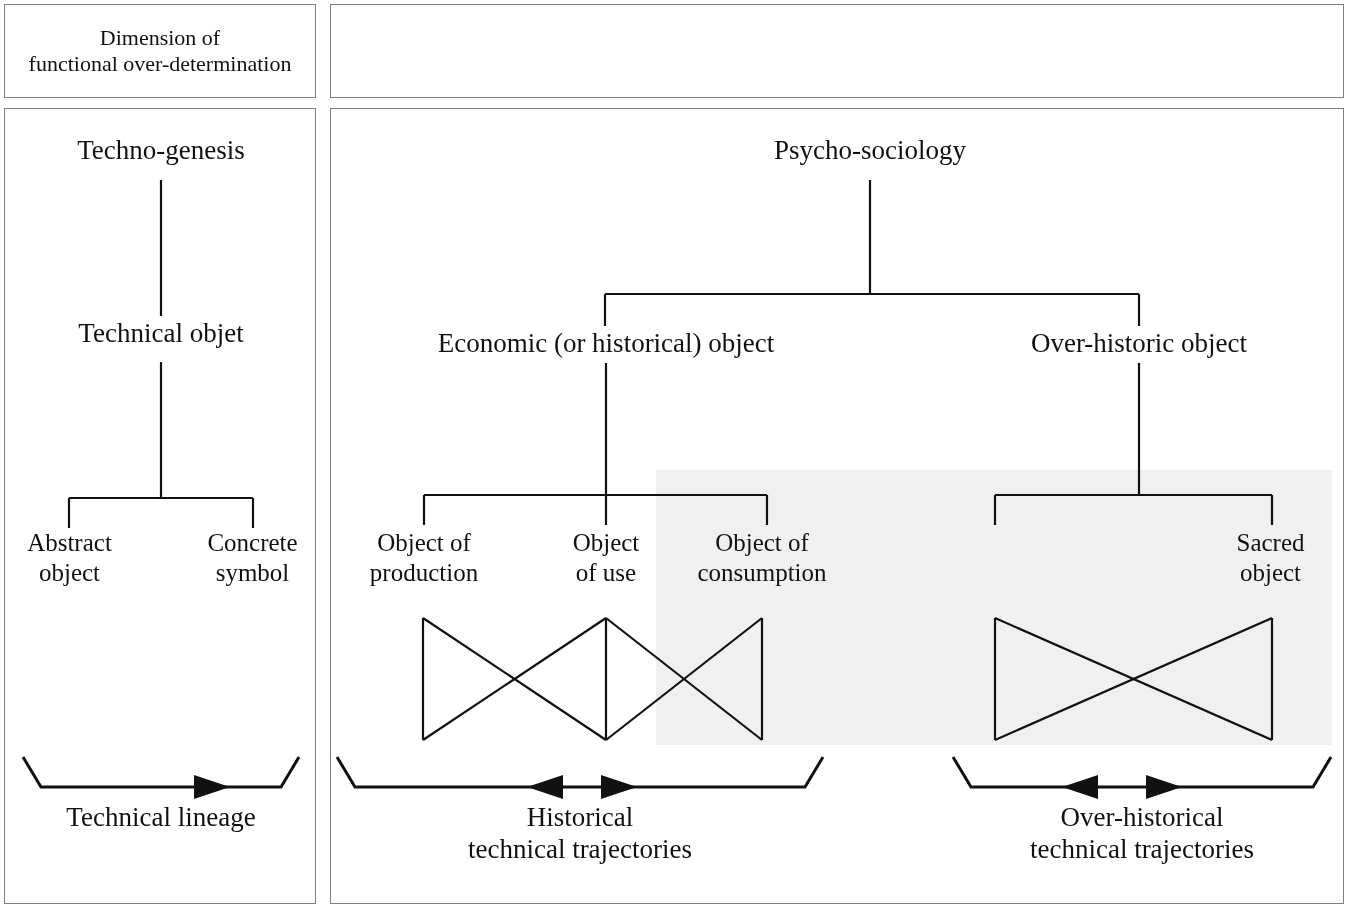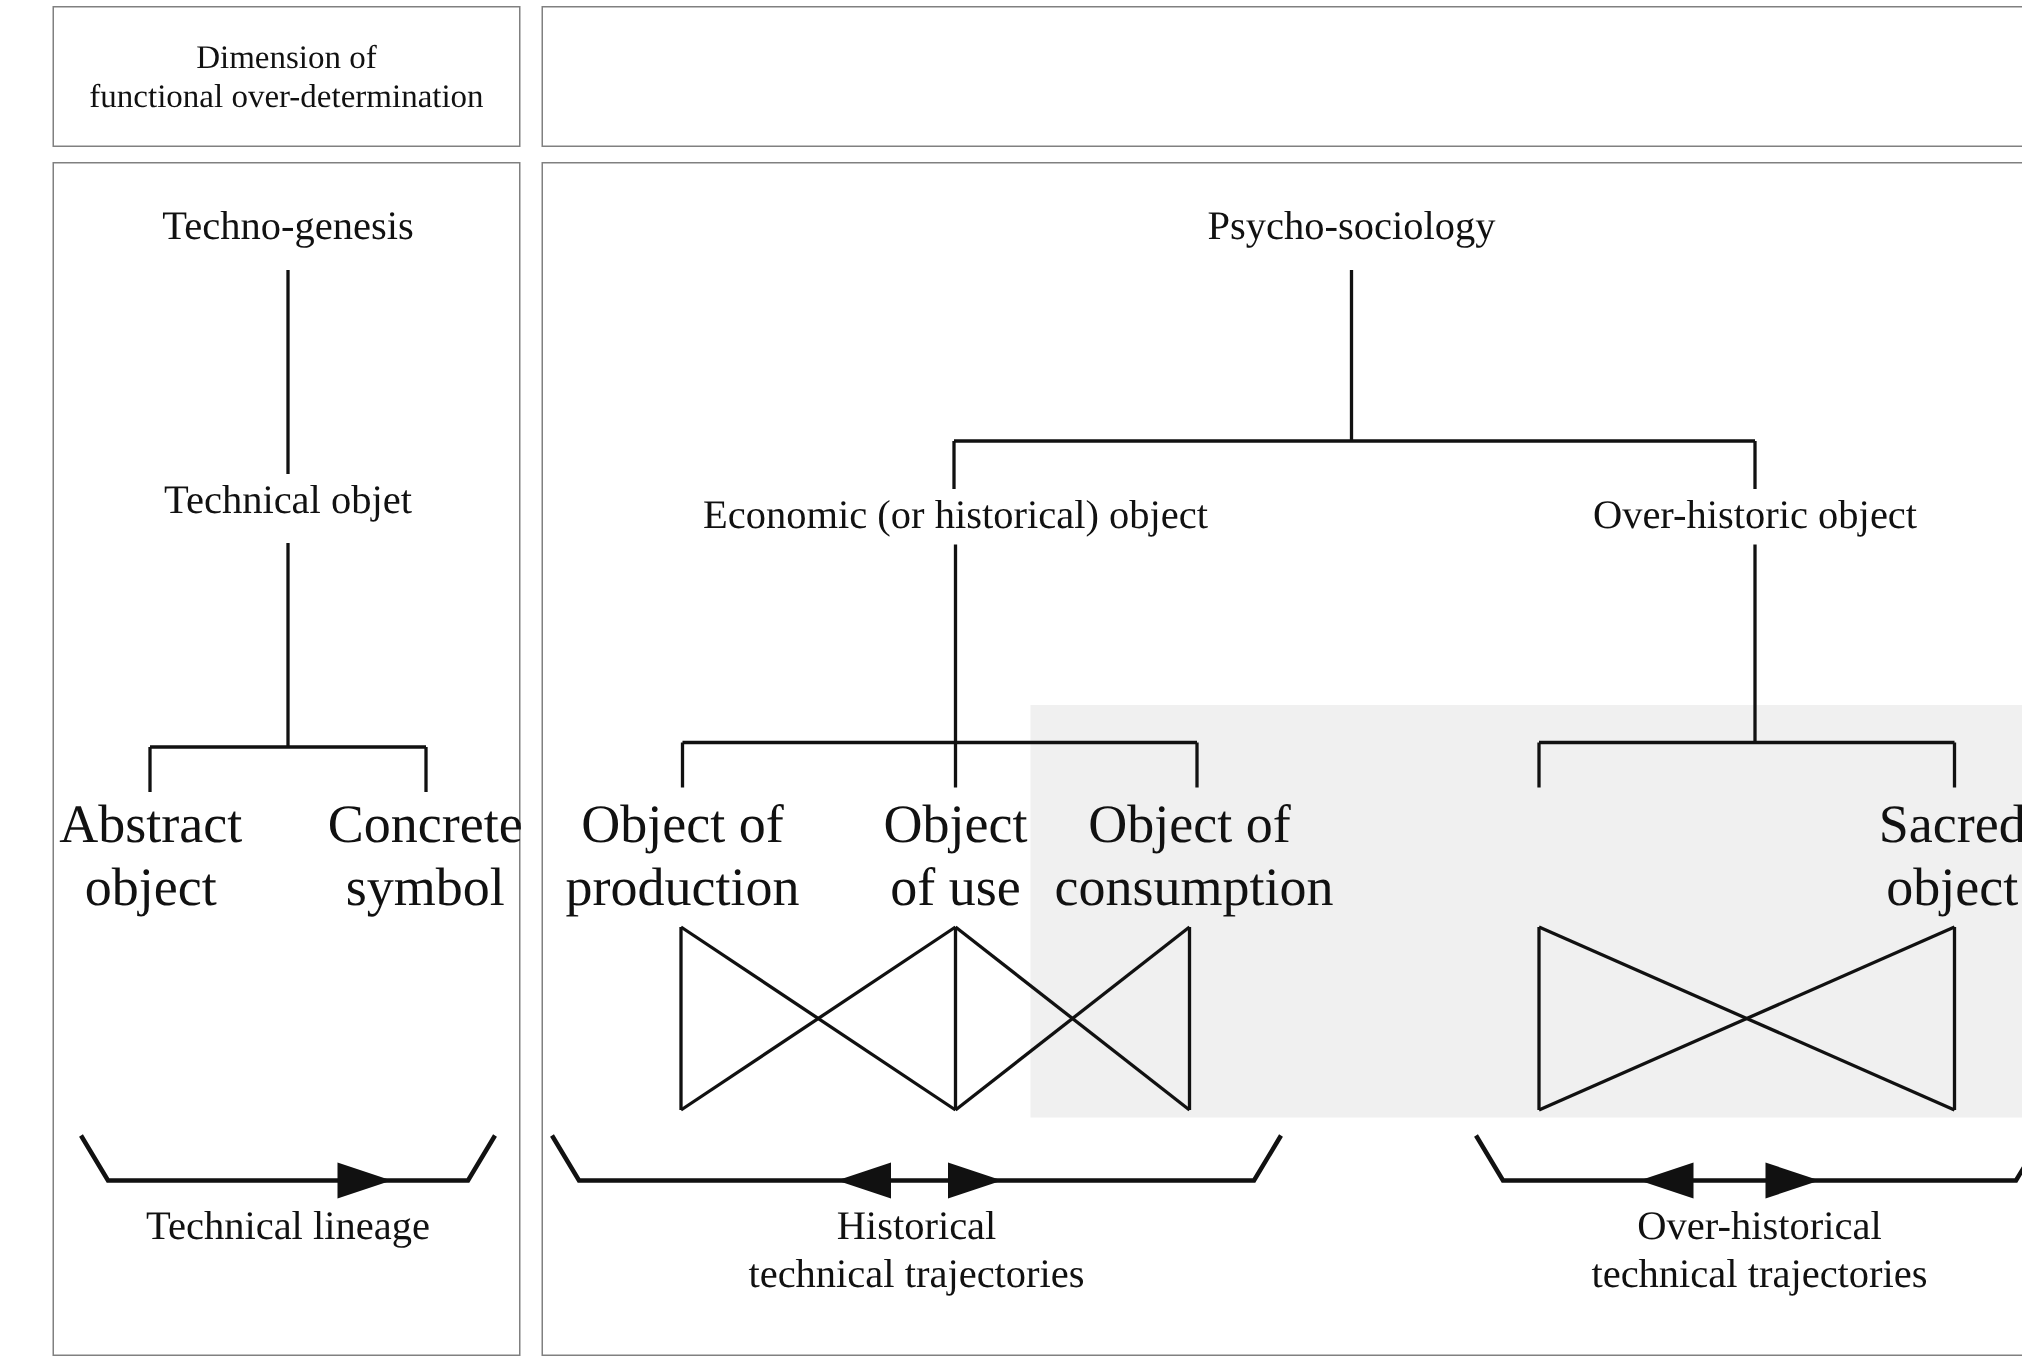--- a/index.html
+++ b/index.html
@@ -1,29 +1,29 @@
 <!DOCTYPE html>
 <html><head>
 <meta charset="utf-8">
 <style>
   html,body{margin:0;padding:0;background:#ffffff;}
   body{width:1348px;height:908px;overflow:hidden;
        font-family:"Liberation Serif","DejaVu Serif",serif;color:#111;}
-  #root{position:relative;width:1084px;height:908px;margin-left:31px;}
+  #root{position:relative;width:1084px;height:908px;}
   svg.layer{position:absolute;left:0;top:0;width:1348px;height:908px;}
   .panel{position:absolute;box-sizing:border-box;border:1.6px solid #808080;background:transparent;}
   .hdr-left{left:4px;top:4px;width:312px;height:94px;}
   .hdr-right{left:330px;top:4px;width:1014px;height:94px;}
   .body-left{left:4px;top:108px;width:312px;height:796px;}
   .body-right{left:330px;top:108px;width:1014px;height:796px;}
   .tx{position:absolute;text-align:center;line-height:1.18;
       white-space:pre-line;color:#111;}
   .hdr-txt{font-size:22px;}
   .node{font-size:27px;}
-  .leaf{font-size:36px;font-family:Liberation Serif, serif;}
+  .leaf{font-size:25px;font-family:Liberation Serif, serif;}
   .brace-lbl{font-size:27px;}
   .shade{position:absolute;background:#f0f0f0;}
 </style>
 </head>
 <body>
 
 <div id="root">
 
   <div class="shade" style="left:656px;top:470px;width:676px;height:275px;"></div>
 

